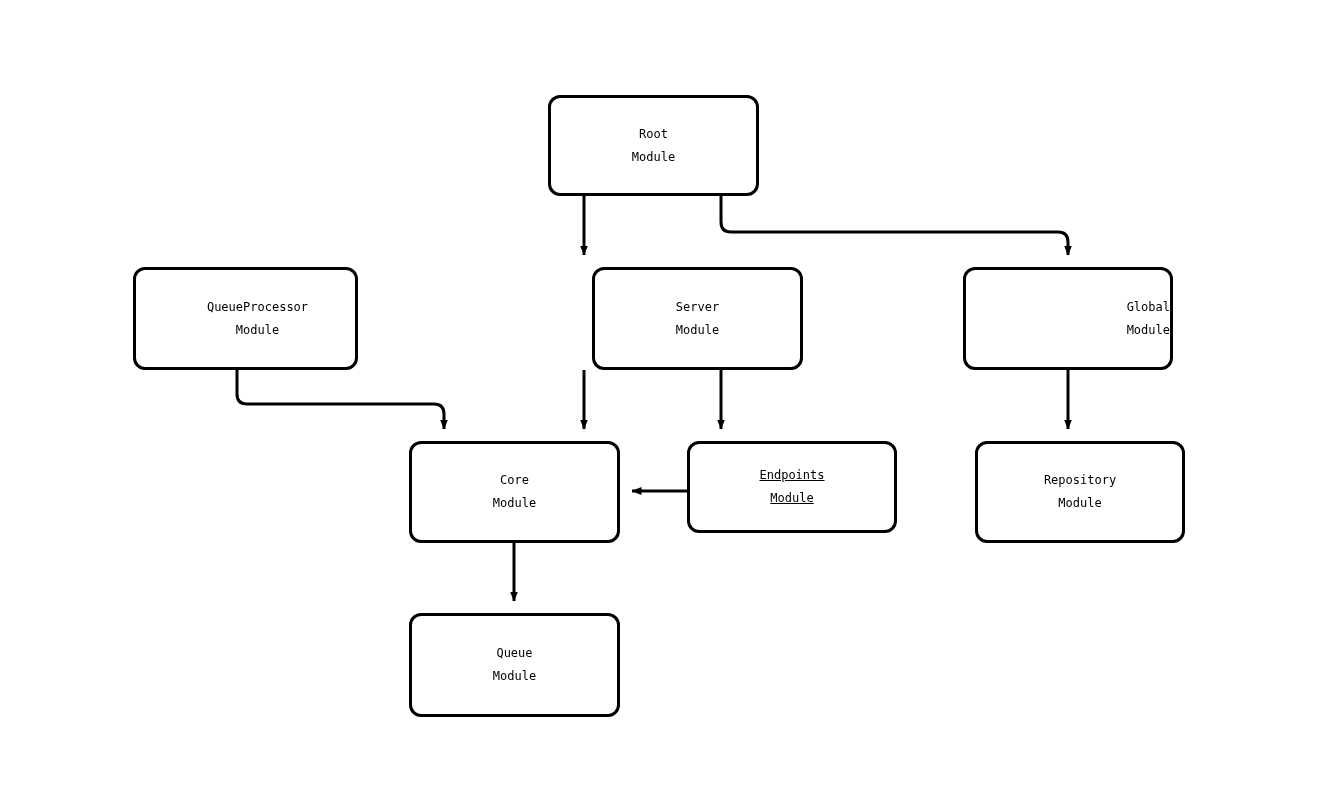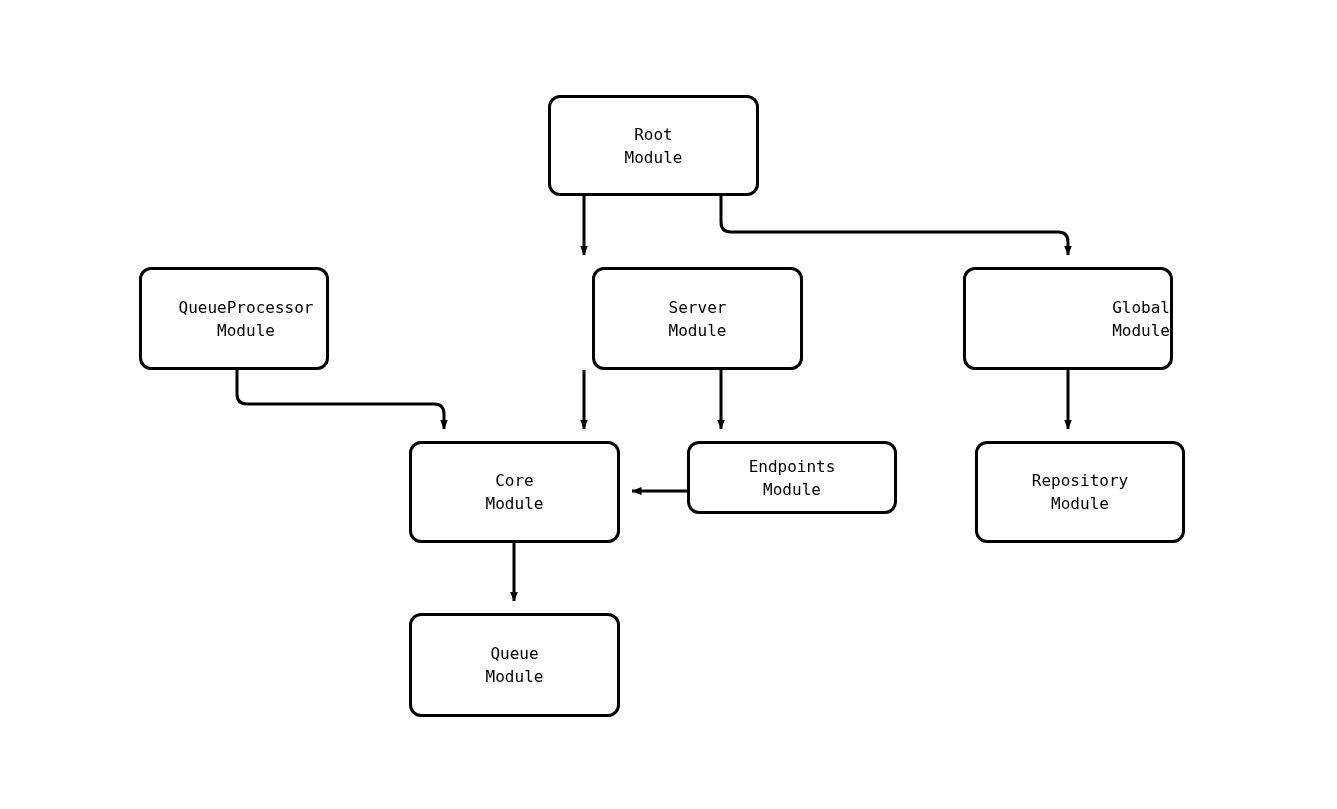--- a/index.html
+++ b/index.html
@@ -29,21 +29,21 @@
     border: 3px solid #000000;
     border-radius: 12px;
     display: flex;
     flex-direction: column;
     align-items: center;
     justify-content: center;
     z-index: 2;
   }
   .node-label {
     font-family: "DejaVu Sans Mono", "Liberation Mono", monospace;
-    font-size: 16px;
+    font-size: 12px;
     line-height: 23px;
     color: #000000;
     text-align: center;
     white-space: pre;
     letter-spacing: 0px;
   }
 </style>
 </head>
 <body>
 
@@ -65,37 +65,37 @@
         <path d="M 1068 370 L 1068 429" marker-end="url(#arrowhead)"></path>
         <path d="M 514 543 L 514 601" marker-end="url(#arrowhead)"></path>
       </g>
   </svg>
 
   <div id="nodes-group">
       <div class="node" style="left: 548px; top: 95px; width: 211px; height: 101px;">
         <div class="node-label">Root
 Module</div>
       </div>
-      <div class="node" style="left: 139px; top: 267px; width: 190px; height: 103px; padding-left: 24px;">
+      <div class="node" style="left: 133px; top: 267px; width: 225px; height: 103px; padding-left: 24px;">
         <div class="node-label">QueueProcessor
 Module</div>
       </div>
       <div class="node" style="left: 548px; top: 267px; width: 211px; height: 103px; margin-left: 44px;">
         <div class="node-label">Server
 Module</div>
       </div>
       <div class="node" style="left: 963px; top: 267px; width: 210px; height: 103px; align-items: flex-end;">
         <div class="node-label">Global
 Module</div>
       </div>
       <div class="node" style="left: 409px; top: 441px; width: 211px; height: 102px;">
         <div class="node-label">Core
 Module</div>
       </div>
-      <div class="node" style="left: 687px; top: 441px; width: 210px; height: 73px;">
+      <div class="node" style="left: 687px; top: 441px; width: 210px; height: 92px; text-decoration: underline;">
         <div class="node-label">Endpoints
 Module</div>
       </div>
       <div class="node" style="left: 963px; top: 441px; width: 210px; height: 102px; margin-left: 12px;">
         <div class="node-label">Repository
 Module</div>
       </div>
       <div class="node" style="left: 409px; top: 613px; width: 211px; height: 104px;">
         <div class="node-label">Queue
 Module</div>

